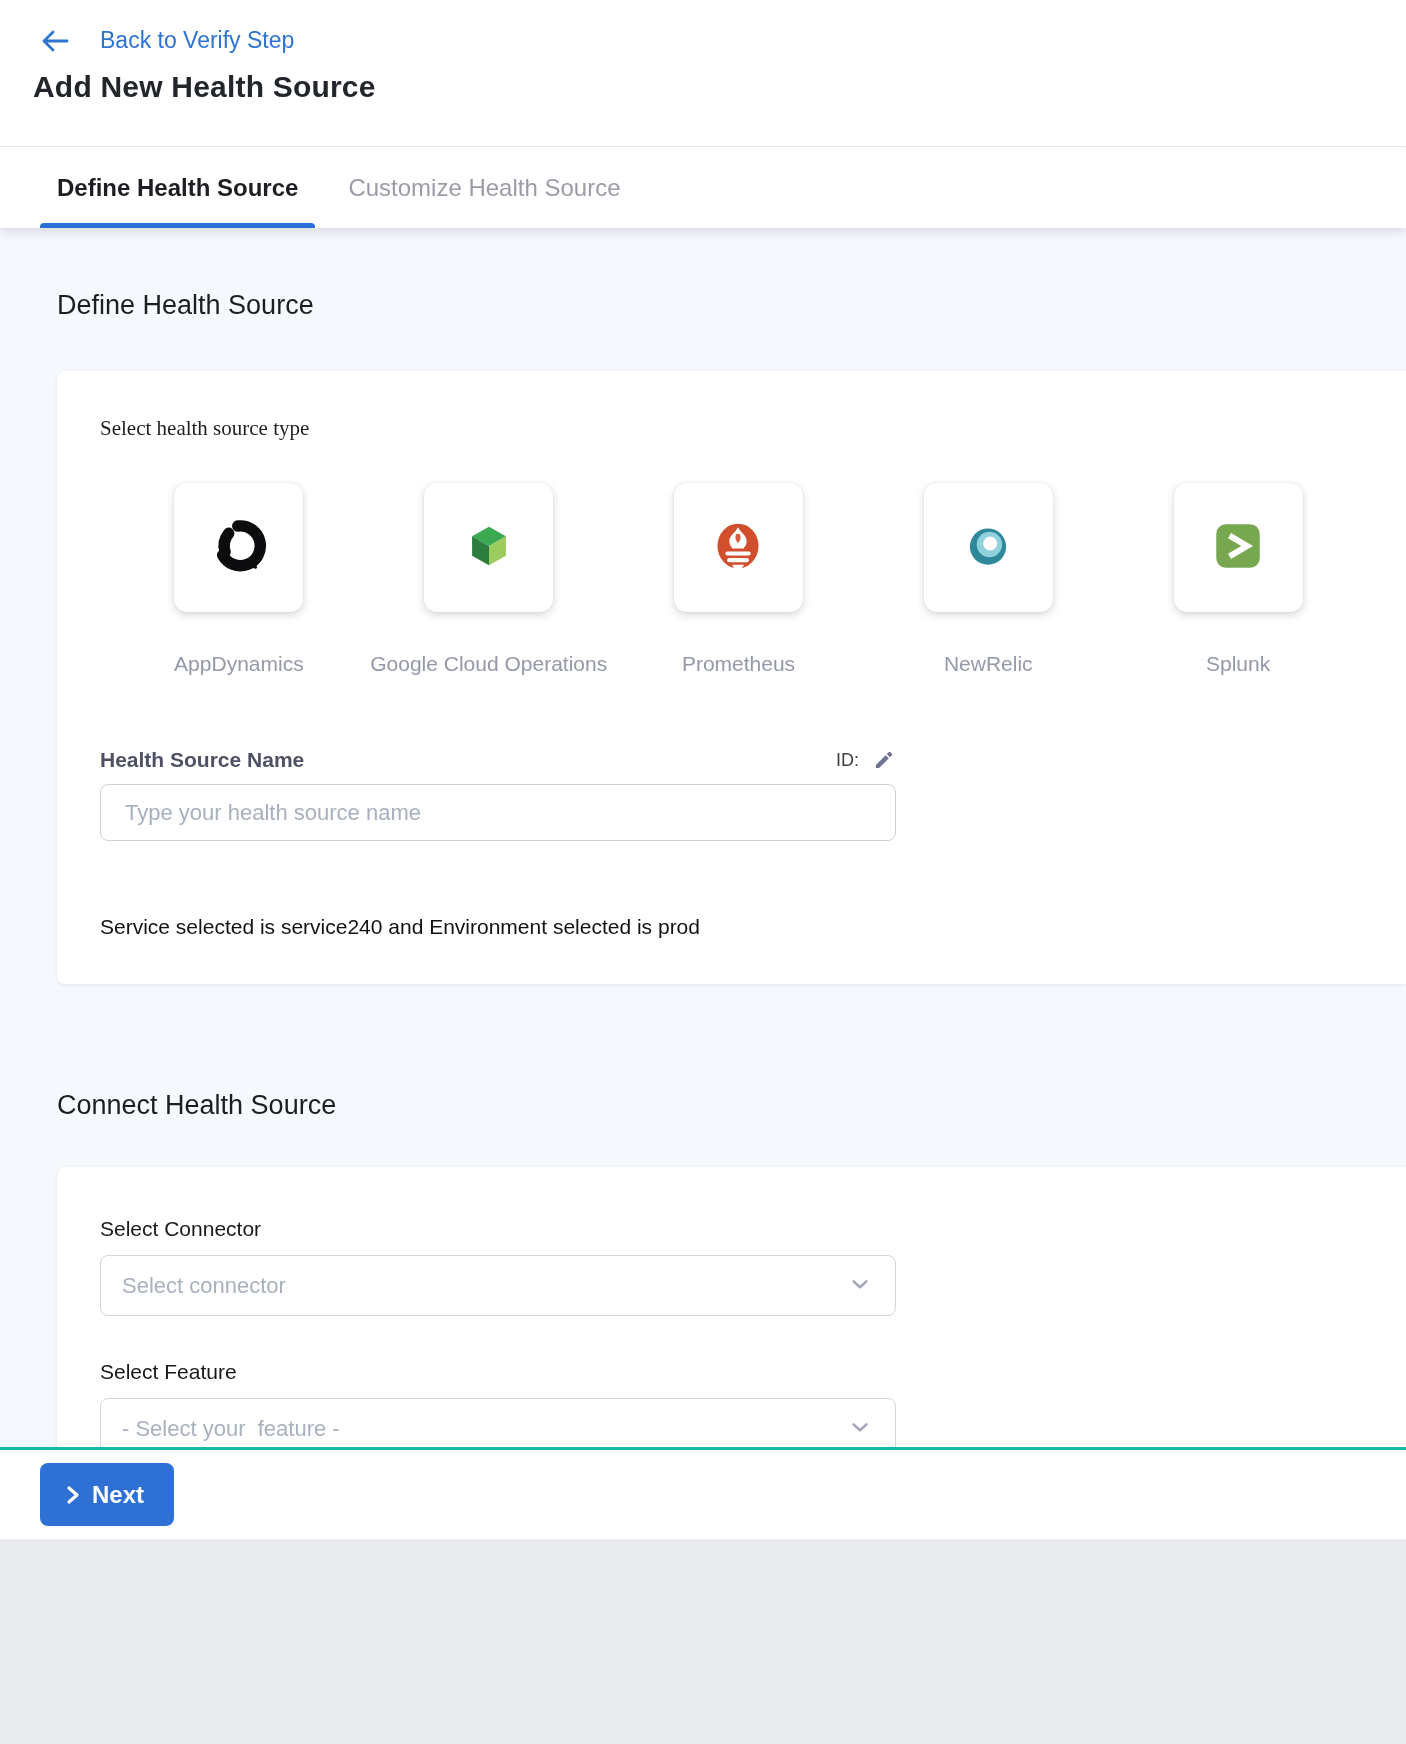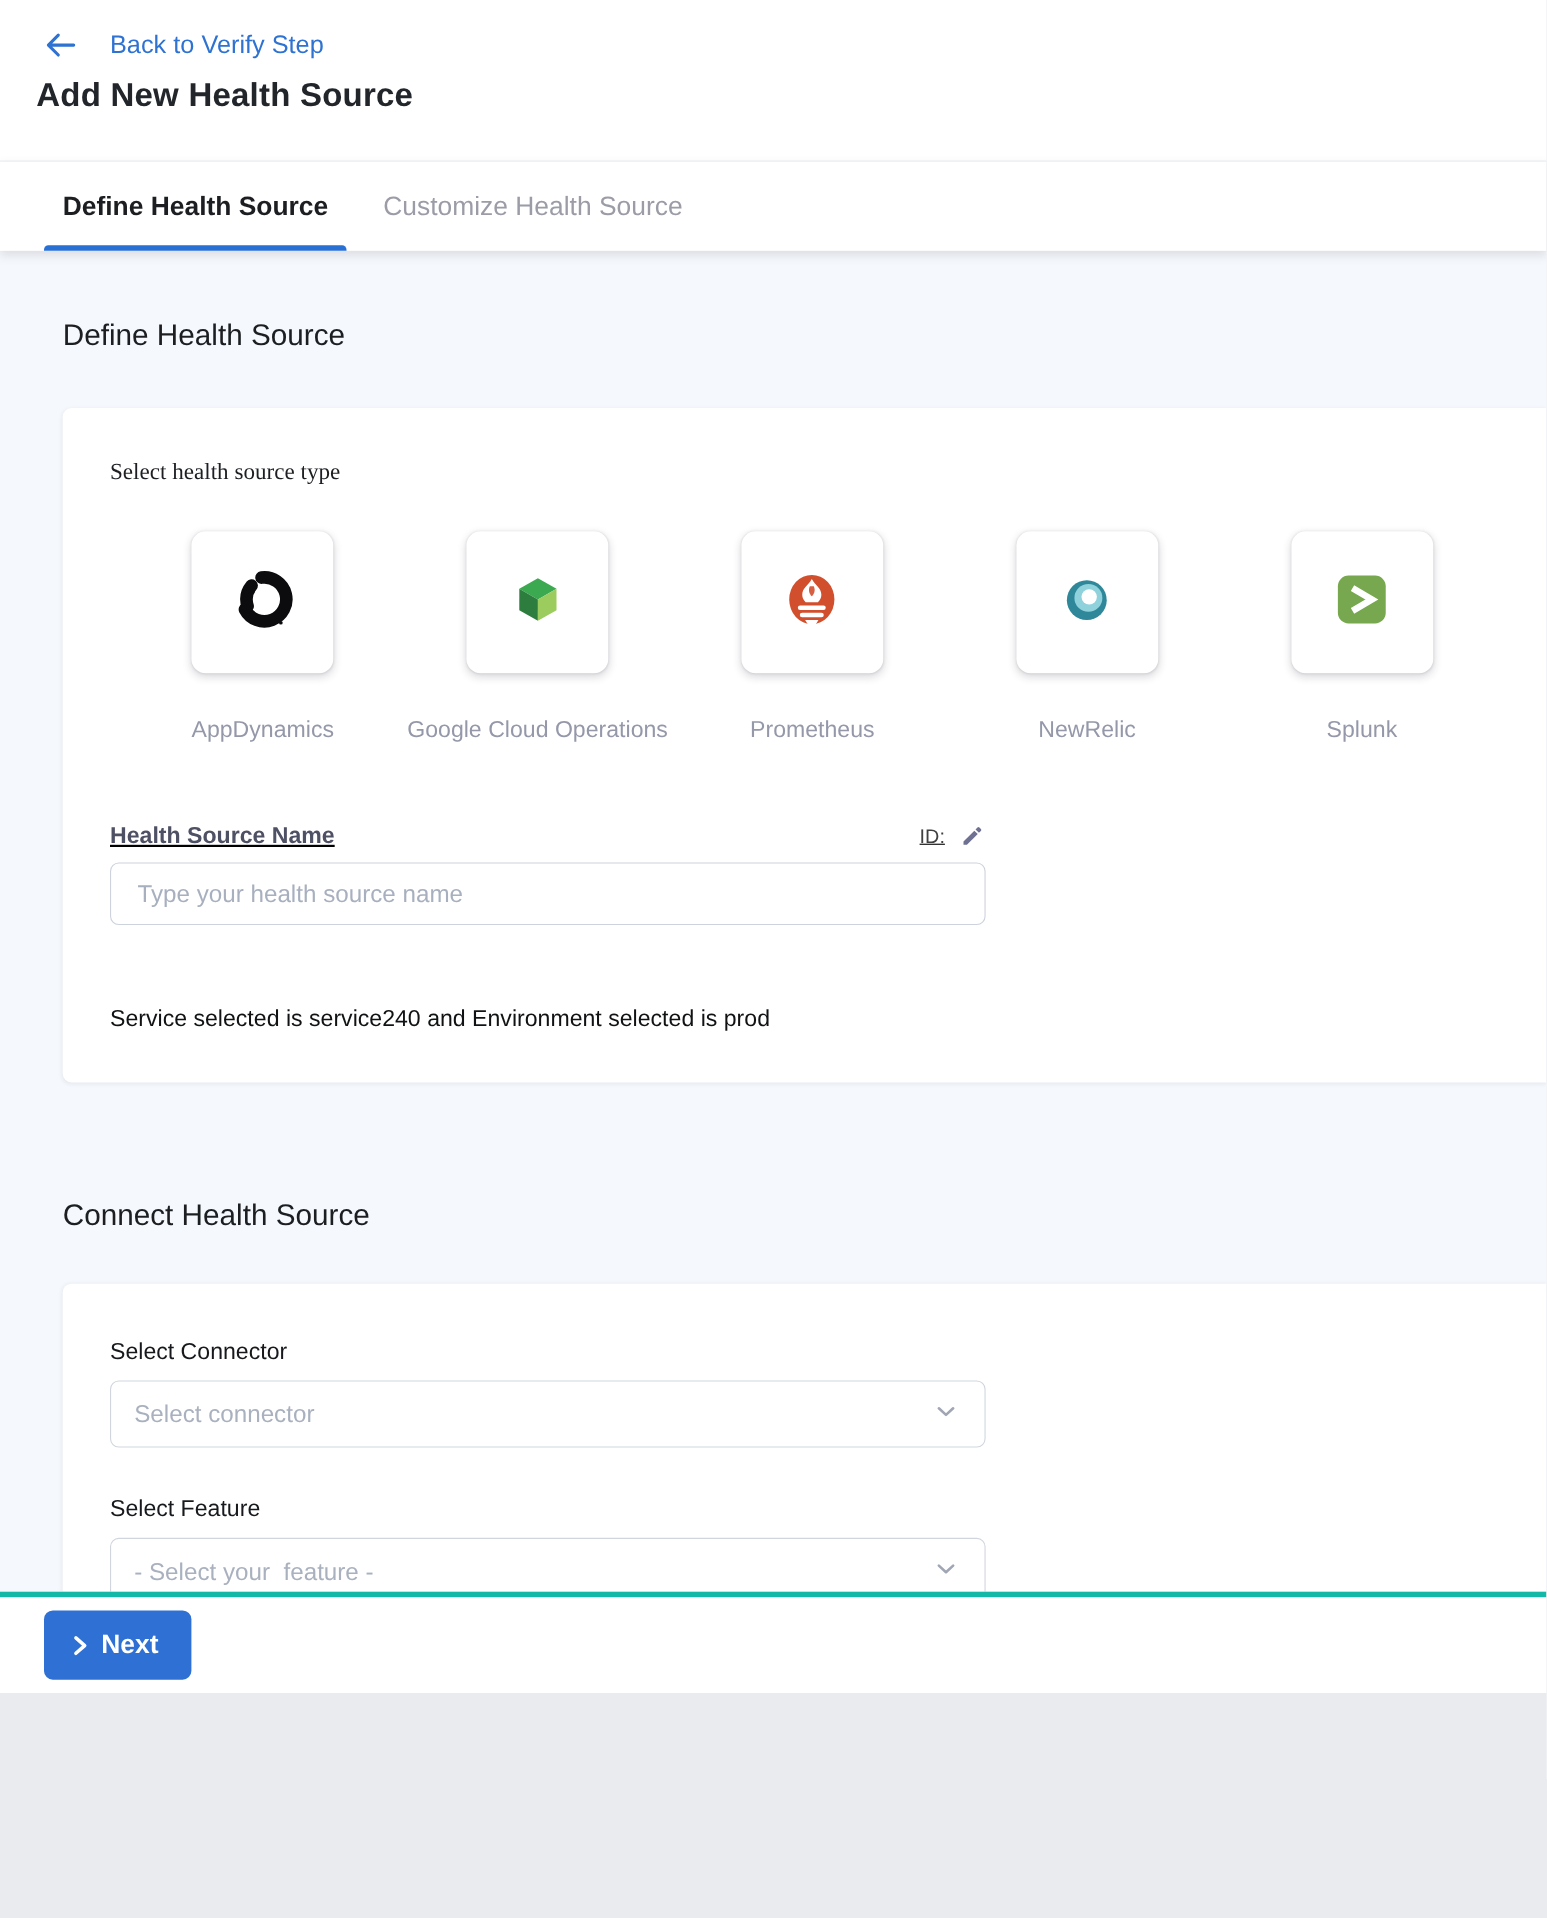--- a/index.html
+++ b/index.html
@@ -53,21 +53,21 @@
   .sources-row { display:flex; margin:42px 0 0 14px; }
   .source-col { width:256px; display:flex; flex-direction:column; align-items:center; }
   .icon-card {
     width:129px; height:129px; background:#fff; border-radius:13px; cursor:pointer;
     display:flex; align-items:center; justify-content:center;
     box-shadow:0 3px 8px rgba(40,41,61,.18), 0 0 2px rgba(40,41,61,.10);
   }
   .source-name { margin-top:40px; font-size:21px; color:#9498a9; text-align:center; white-space:nowrap; }
 
   
-  .name-row { width:796px; margin-top:72px; display:flex; justify-content:space-between; align-items:center;text-decoration:underline; }
+  .name-row { width:796px; margin-top:72px; display:flex; justify-content:space-between; align-items:center; }
   .name-label { font-size:21px; font-weight:700; color:#4e5064; }
   .id-group { display:flex; align-items:center; gap:13px; }
   .id-label { font-size:18px; color:#404040; }
   .pencil-btn { width:24px; height:24px; display:flex; align-items:center; justify-content:center; cursor:pointer; }
 
   .text-input {
     display:block; width:796px; height:57px; margin-top:12px;
     border:1px solid #cdd2dc; border-radius:8px; background:#fff;
     padding:0 24px; font-size:22px; color:#2b2d33; outline:none;
     font-family:"Liberation Sans","DejaVu Sans",sans-serif;
@@ -82,21 +82,21 @@
     width:796px; height:61px; margin-top:14px; background:#fff;
     border:1px solid #d0d5de; border-radius:8px; cursor:pointer;
     display:flex; align-items:center; justify-content:space-between;
     padding:0 22px 0 21px;
   }
   .select-placeholder { font-size:22px; color:#a9b1bf; white-space:pre; }
   .lbl-feature { display:block; margin-top:44px; }
 
   
   .footer {
-    height:92px; background:#fff; border-top:5px solid #14b8a6;
+    height:92px; background:#fff; border-top:3px solid #14b8a6;
     display:flex; align-items:center; padding-left:40px; flex:0 0 auto;
     position:relative; z-index:2;
   }
   .next-btn {
     height:63px; padding:0 30px 0 24px; background:#2f70d4; border:none; border-radius:8px;
     color:#fff; font-size:24px; font-weight:700; cursor:pointer;
     display:flex; align-items:center; gap:10px;
     font-family:"Liberation Sans","DejaVu Sans",sans-serif;
   }
 </style>

